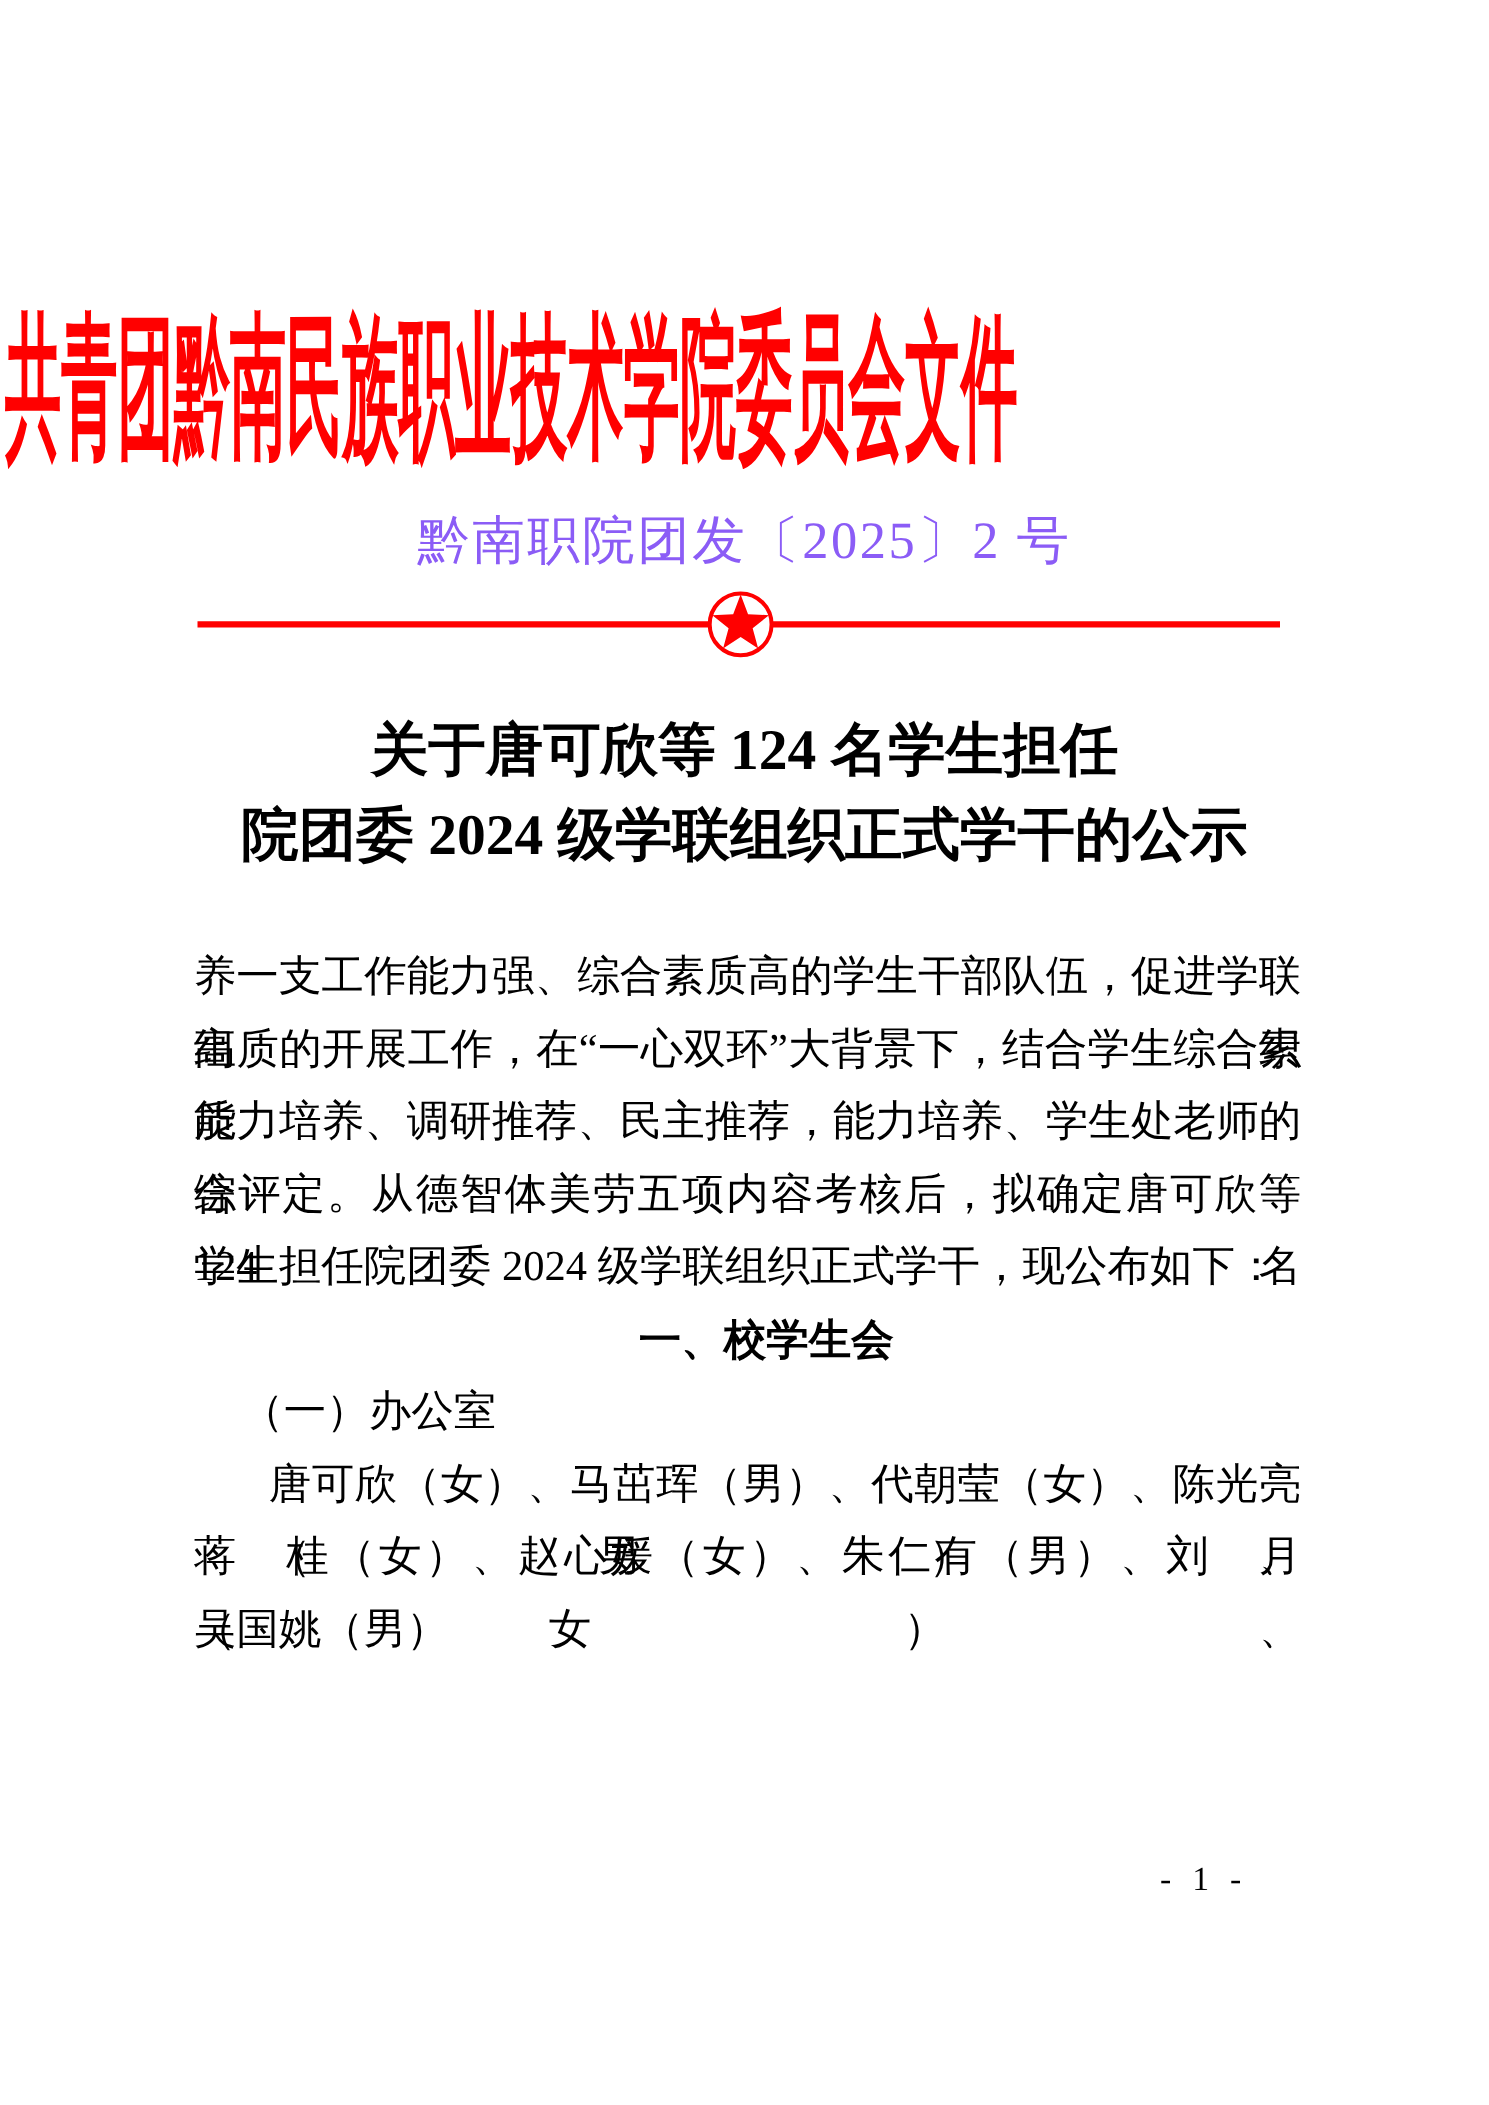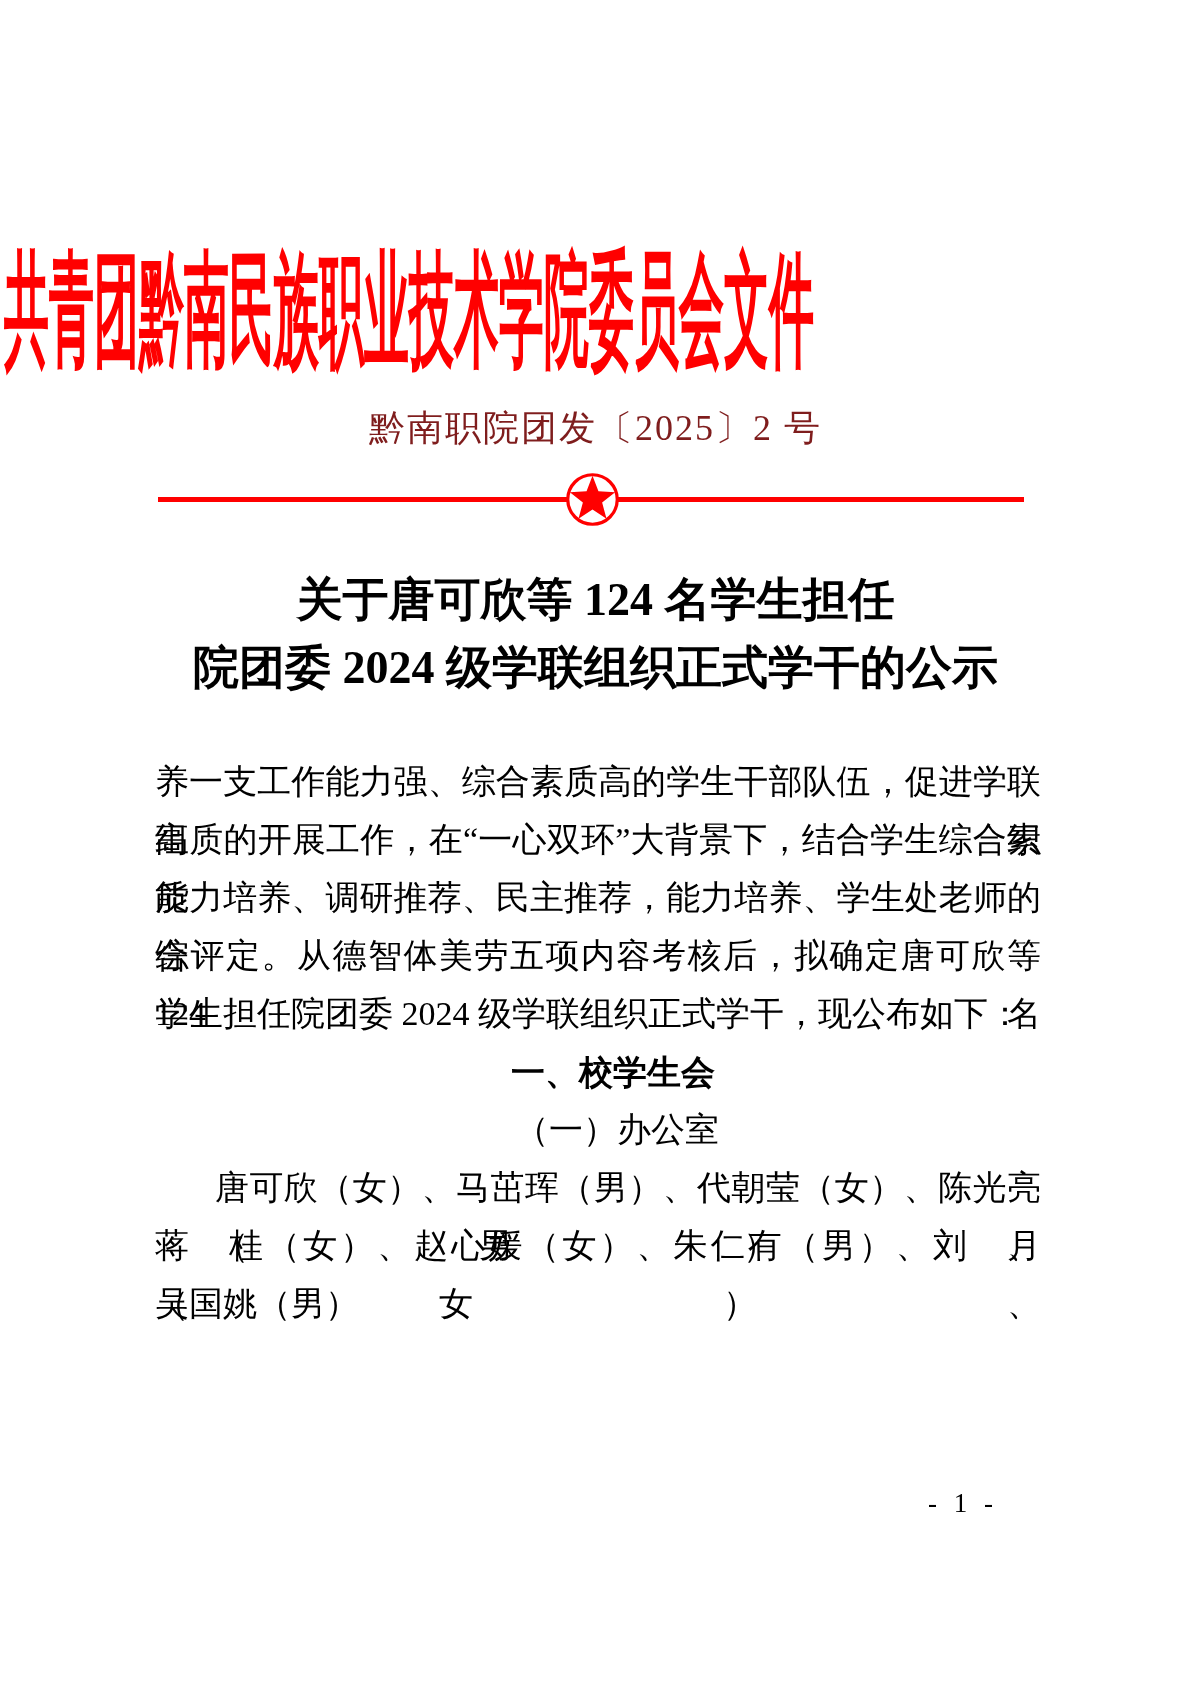--- a/index.html
+++ b/index.html
@@ -31,23 +31,23 @@
     transform: scaleY(2.78);
     transform-origin: center;
     white-space: nowrap;
   }
   
   .docnum {
     position: absolute;
     top: 404px; left: 0;
     width: 100%;
     text-align: center;
-    font-size: 36px;
+    font-size: 42px;
     letter-spacing: 2px;
-    color: #7f1d1d;
+    color: #8b5cf6;
   }
   
   .divider-line {
     position: absolute;
     top: 497px; left: 158px;
     width: 866px; height: 5px;
     background: #ff0000;
   }
   .divider-star {
     position: absolute;
@@ -85,21 +85,21 @@
     text-align-last: justify;
     text-justify: inter-character;
   }
   .bline.indent { padding-left: 60px; }
   .bline.h1 {
     padding-left: 30px;
     font-family: "Liberation Sans", sans-serif;
     font-weight: bold;
     text-align: center;
   }
-  .bline.h2 { padding-left: 38px; text-align: center; }
+  .bline.h2 { padding-left: 38px; }
   
   .pagenum {
     position: absolute;
     top: 1488px; left: 928px;
     font-size: 27px;
     letter-spacing: 5px;
     white-space: nowrap;
   }
 </style>
 </head>

